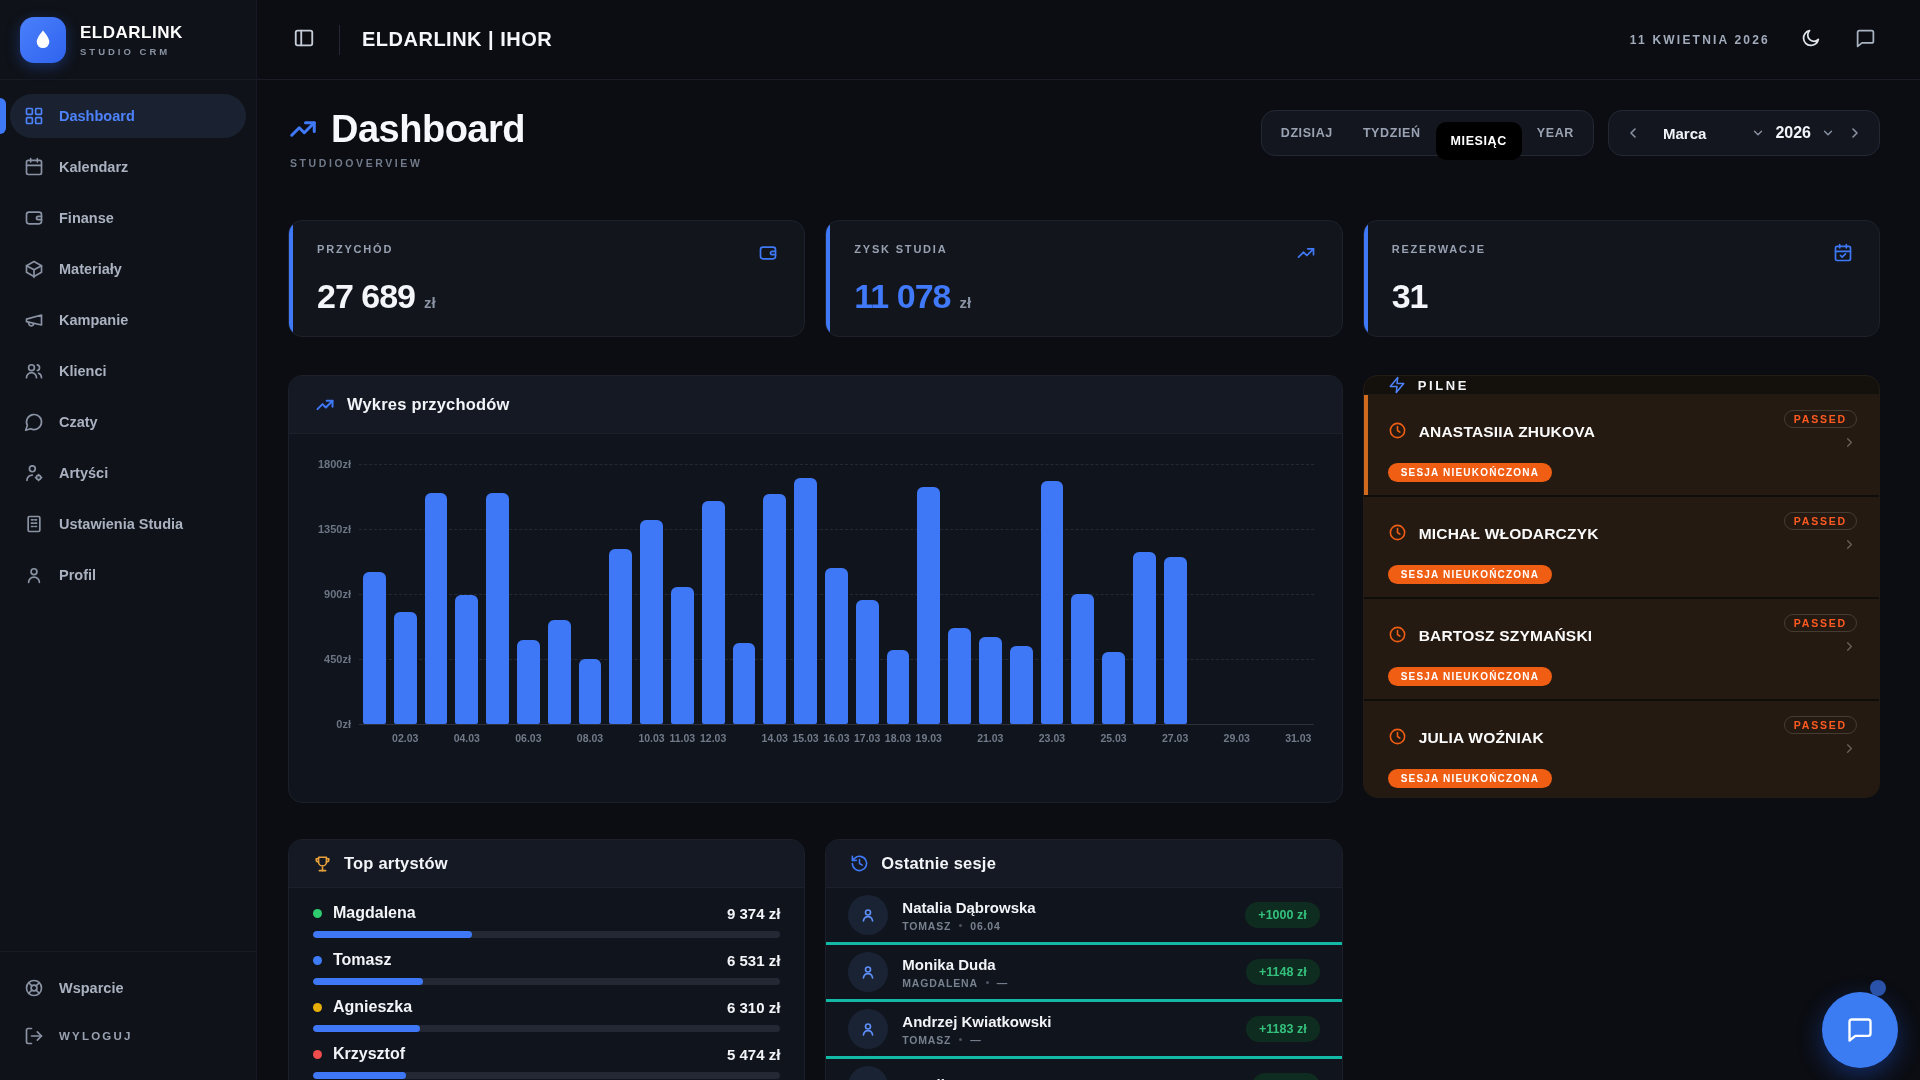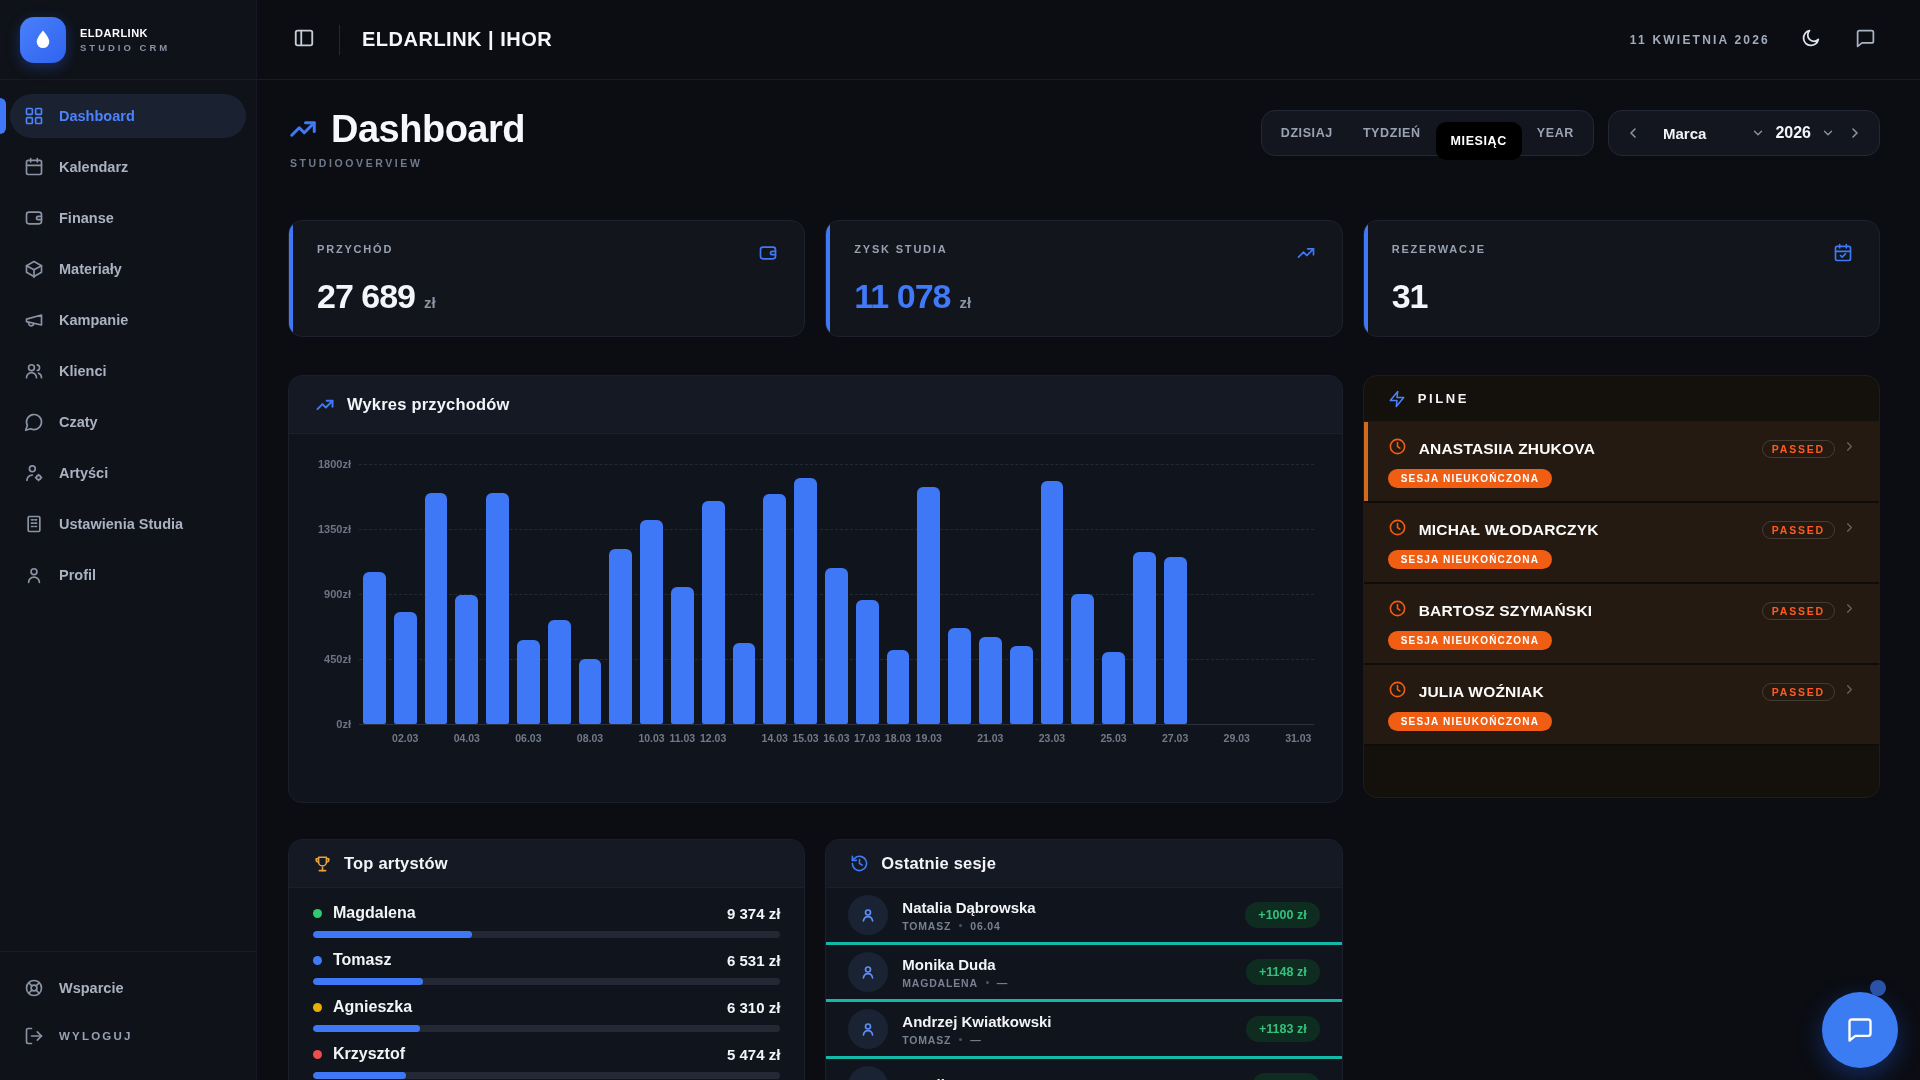--- a/index.html
+++ b/index.html
@@ -21,21 +21,21 @@
   .logo-row {
     height:80px; display:flex; align-items:center; gap:14px;
     padding:0 20px; border-bottom:1px solid #171b25;
   }
   .logo-badge {
     width:46px; height:46px; border-radius:14px;
     background:linear-gradient(135deg,#4a80fb,#2f63ef);
     display:flex; align-items:center; justify-content:center;
     box-shadow:0 4px 14px rgba(47,99,239,.35);
   }
-  .brand-name { font-size:11px; font-weight:800; letter-spacing:.5px; color:#fff; }
+  .brand-name { font-size:17px; font-weight:800; letter-spacing:.5px; color:#fff; }
   .brand-sub { font-size:9.5px; font-weight:700; letter-spacing:3px; color:#8a93a4; margin-top:3px; }
   .nav { padding:14px 10px 0 10px; flex:0 0 auto; }
   .nav-item {
     display:flex; align-items:center; gap:15px;
     height:44px; padding:0 14px; margin-bottom:7px;
     border-radius:22px; cursor:pointer;
     color:#aab2c1; font-size:14.5px; font-weight:600;
     position:relative;
   }
   .nav-item .icn { color:#8a93a4; }
@@ -155,21 +155,21 @@
   .urgent-item {
     position:relative; background:#241a12; padding:15px 22px 13px 24px;
     border-bottom:2px solid #0f0d0a; cursor:pointer;
   }
   .urgent-item.first::before {
     content:""; position:absolute; left:0; top:0; bottom:0; width:4px; background:#cf6a1f;
   }
   .u-top { display:flex; align-items:center; gap:12px; }
   .u-clock { color:#f05e14; }
   .u-name { font-size:15.5px; font-weight:800; letter-spacing:.2px; color:#fbfbfb; }
-  .u-right { margin-left:auto; display:flex; flex-direction:row; align-items:flex-end; gap:7px; }
+  .u-right { margin-left:auto; display:flex; flex-direction:column; align-items:flex-end; gap:7px; }
   .u-status {
     border:1.5px solid #453c31; border-radius:999px; padding:2px 9px;
     font-size:10.5px; font-weight:800; letter-spacing:1.8px; color:#ff5a21;
   }
   .u-chev { color:#6b6257; }
   .u-badge {
     display:inline-block; margin-top:9px; background:#f05e14; border-radius:999px;
     padding:4px 13px; font-size:10px; font-weight:800; letter-spacing:1.2px; color:#fff;
   }
 

